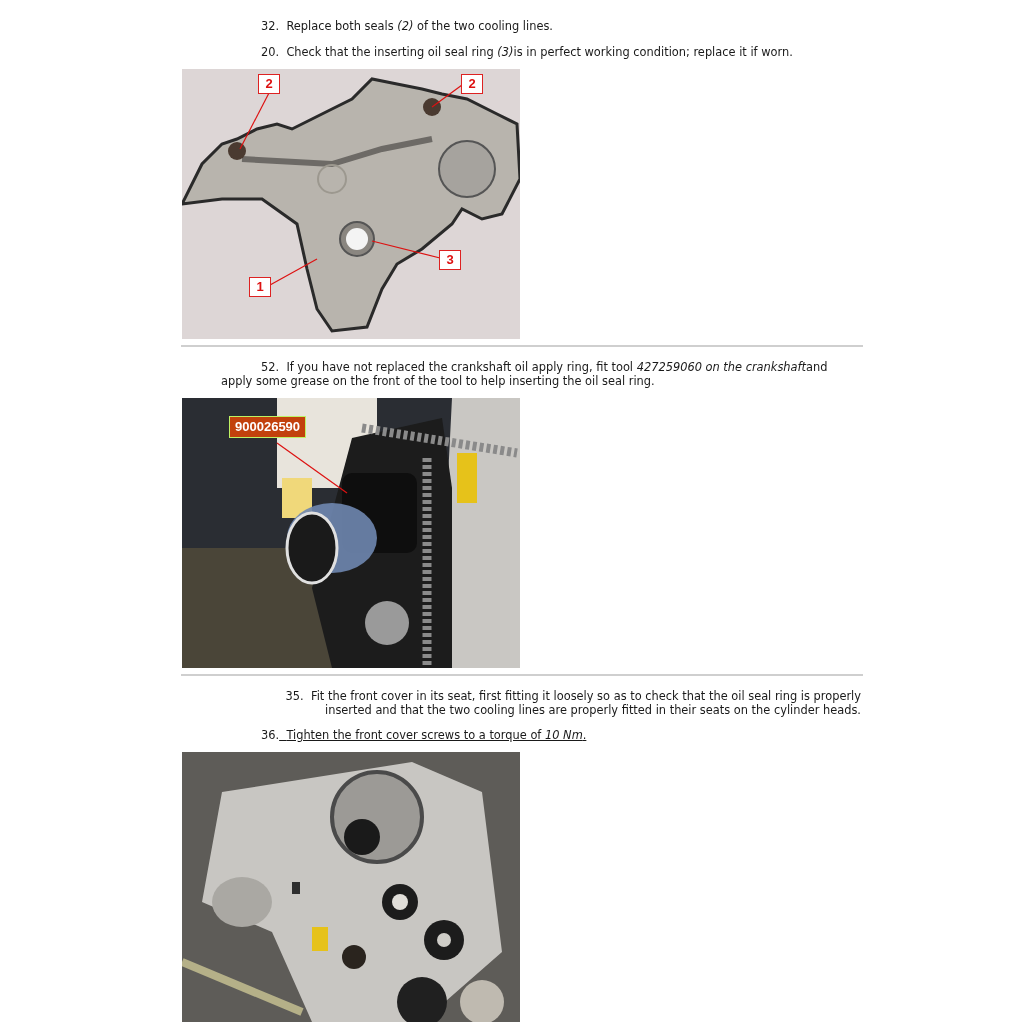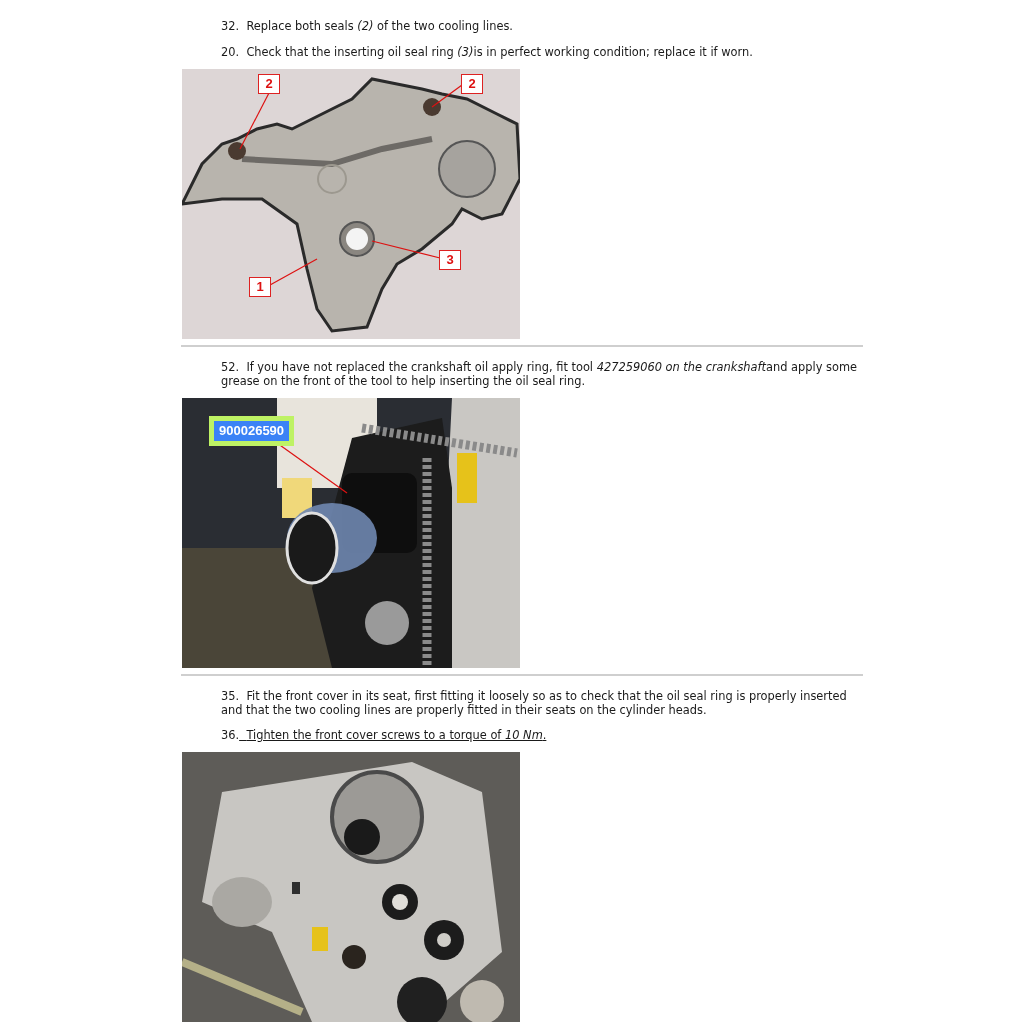--- a/index.html
+++ b/index.html
@@ -1,27 +1,27 @@
 <!DOCTYPE html>
 <html><head>
   <meta charset="utf-8">
   <style>
     html, body { margin: 0; padding: 0; background: #ffffff; }
     body { width: 1024px; height: 1024px; position: relative; overflow: hidden;
       font-family: "DejaVu Sans", "Liberation Sans", sans-serif; color: #1a1a1a; }
     .step { position: absolute; left: 221px; font-size: 11.4px; line-height: 14px; white-space: nowrap; }
     .step.wrap { white-space: normal; width: 640px; }
-    .step .num { display: inline-block; }
+    .step .num { display: inline-block; margin-left: 40px; }
     .step i { font-style: italic; }
     .hr { position: absolute; left: 181px; width: 682px; height: 2px; background: #cfcfcf; }
     .photo { position: absolute; left: 182px; width: 338px; height: 270px; overflow: hidden; }
     .callout { position: absolute; background: #ffffff; border: 1px solid #d22; color: #d11; font-weight: bold;
       font-family: "Liberation Sans", sans-serif; font-size: 13px; width: 20px; height: 18px; line-height: 18px; text-align: center; }
-    .tool-label { position: absolute; background: #3b82f6; color: #fff; font-weight: bold;
-      font-family: "Liberation Sans", sans-serif; font-size: 13px; padding: 0 5px; height: 20px; line-height: 20px; border: 5px solid #bef264; }
+    .tool-label { position: absolute; background: #c2410c; color: #fff; font-weight: bold;
+      font-family: "Liberation Sans", sans-serif; font-size: 13px; padding: 0 5px; height: 20px; line-height: 20px; border: 1px solid #bef264; margin-left: 20px; }
     svg { position: absolute; left: 0; top: 0; }
   </style>
 </head>
 <body>
 
 <div class="step" style="top:19px;">
   <span class="num">32.</span>&nbsp;
   <span>Replace both seals </span><i>(2)</i><span> of the two cooling lines.</span>
 </div>
 
@@ -72,21 +72,21 @@
     <ellipse cx="150" cy="140" rx="45" ry="35" fill="#6f87b0" opacity="0.9"></ellipse>
     <ellipse cx="130" cy="150" rx="25" ry="35" fill="#1a1a1a" stroke="#e0e0e0" stroke-width="3"></ellipse>
     <circle cx="205" cy="225" r="22" fill="#9a9a9a"></circle>
     <line x1="95" y1="45" x2="165" y2="95" stroke="#d11" stroke-width="1.2"></line>
   </svg>
   <div class="tool-label" style="left:27px; top:18px;">900026590</div>
 </div>
 
 <div class="hr" style="top:674px;"></div>
 
-<div class="step wrap" style="top:689px;">
+<div class="step wrap" style="top:689px;text-align:right;">
   <span class="num">35.</span>&nbsp;
   <span>Fit the front cover in its seat, first fitting it loosely so as to check that the oil seal ring is properly inserted and that the two cooling lines are properly fitted in their seats on the cylinder heads.</span>
 </div>
 
 <div class="step" style="top:728px;text-decoration:underline;">
   <span class="num">36.</span>&nbsp;
   <span>Tighten the front cover screws to a torque of </span><i>10 Nm</i><span>.</span>
 </div>
 
 <div class="photo" style="top:752px; height:270px; background:#7a7873;">

